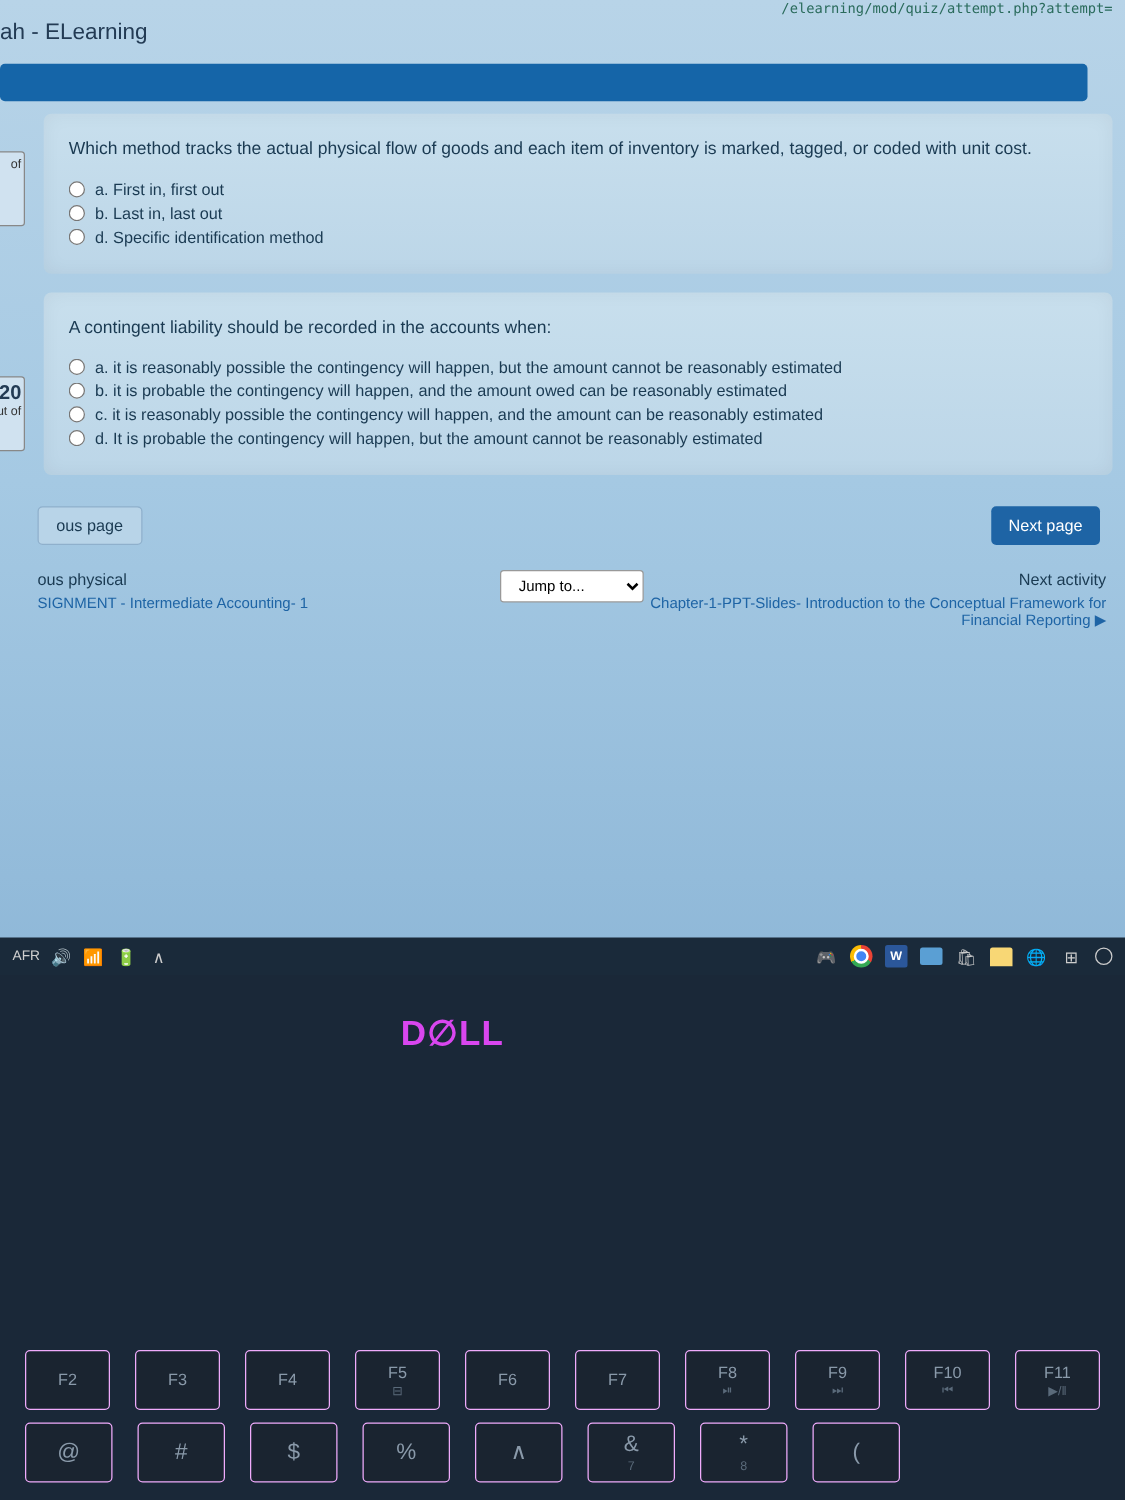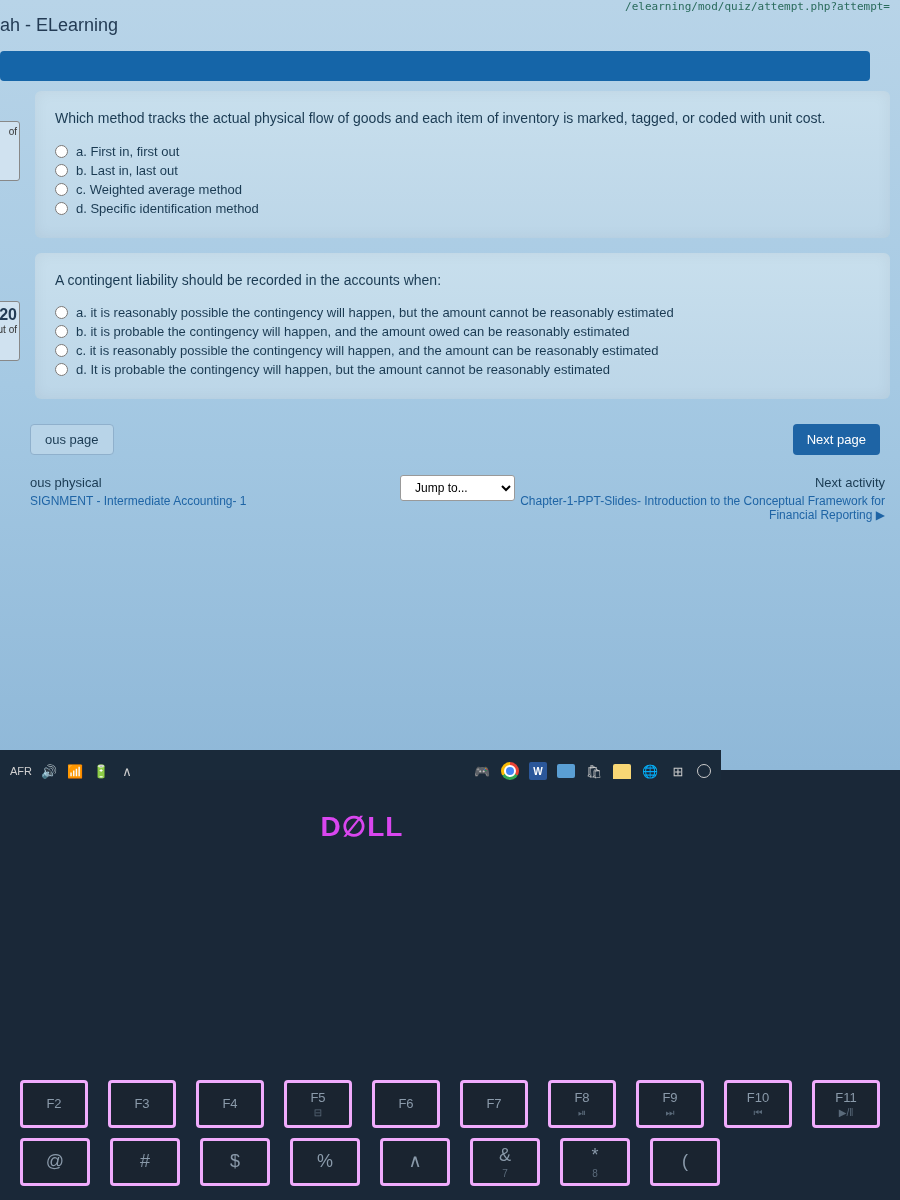--- a/index.html
+++ b/index.html
@@ -133,25 +133,25 @@
   .touch {
     padding: 30px 0 0 0;
     font-size: 14px;
     color: #1e64a5;
     text-decoration: underline;
   }
   .taskbar {
     position: absolute;
     top: 750px;
     left: 0;
-    width: 721px;
+    width: 900px;
     height: 30px;
     background: #1a2a3a;
     display: flex;
-    align-items: flex-end;
+    align-items: center;
     padding: 0 10px;
     justify-content: space-between;
   }
   .tb-left { display:flex; align-items:center; gap:8px; color:#d0d0d0; font-size:11px; }
   .tb-right { display:flex; align-items:center; gap:10px; }
   .tb-icon { width:18px; height:18px; display:inline-flex; align-items:center; justify-content:center; color:#ccc; font-size:13px; }
   .tb-icon.circle { border-radius:50%; border:1.5px solid #ccc; width:14px; height:14px; }
   .chrome-icon { width:18px; height:18px; border-radius:50%; background: conic-gradient(#ea4335 0 120deg, #34a853 120deg 240deg, #fbbc05 240deg 360deg); position:relative; }
   .chrome-icon::after { content:''; position:absolute; top:3px; left:3px; width:12px; height:12px; background:#4285f4; border-radius:50%; border:2px solid #fff; box-sizing:border-box; }
   .word-icon { width:18px; height:18px; background:#2b579a; color:#fff; font-size:10px; font-weight:bold; display:flex; align-items:center; justify-content:center; border-radius:2px; }
@@ -177,21 +177,21 @@
     flex-direction: column;
     gap: 10px;
   }
   .key-row {
     display: flex;
     gap: 20px;
     padding: 0 20px;
   }
   .key {
     background: #1a2430;
-    border: 3px solid #f0abfc;
+    border: 1px solid #f0abfc;
     border-radius: 4px;
     color: #8a9aaa;
     font-size: 13px;
     width: 70px;
     height: 48px;
     display: flex;
     flex-direction: column;
     align-items: center;
     justify-content: center;
     gap: 2px;
@@ -221,24 +221,20 @@
     <div class="main-col">
       <div class="question-card">
         <div class="question-text">Which method tracks the actual physical flow of goods and each item of inventory is marked, tagged, or coded with unit cost.</div>
         <label class="option-row">
             <input type="radio" name="q1" style="">
             <span>a. First in, first out</span>
           </label>
         <label class="option-row">
             <input type="radio" name="q1" style="">
             <span>b. Last in, last out</span>
-          </label>
-        <label class="option-row">
-            <input type="radio" name="q1" style="">
-            <span>c. Weighted average method</span>
           </label>
         <label class="option-row">
             <input type="radio" name="q1" style="">
             <span>d. Specific identification method</span>
           </label>
       </div>
 
       <div class="question-card">
         <div class="question-text">A contingent liability should be recorded in the accounts when:</div>
         <label class="option-row">

